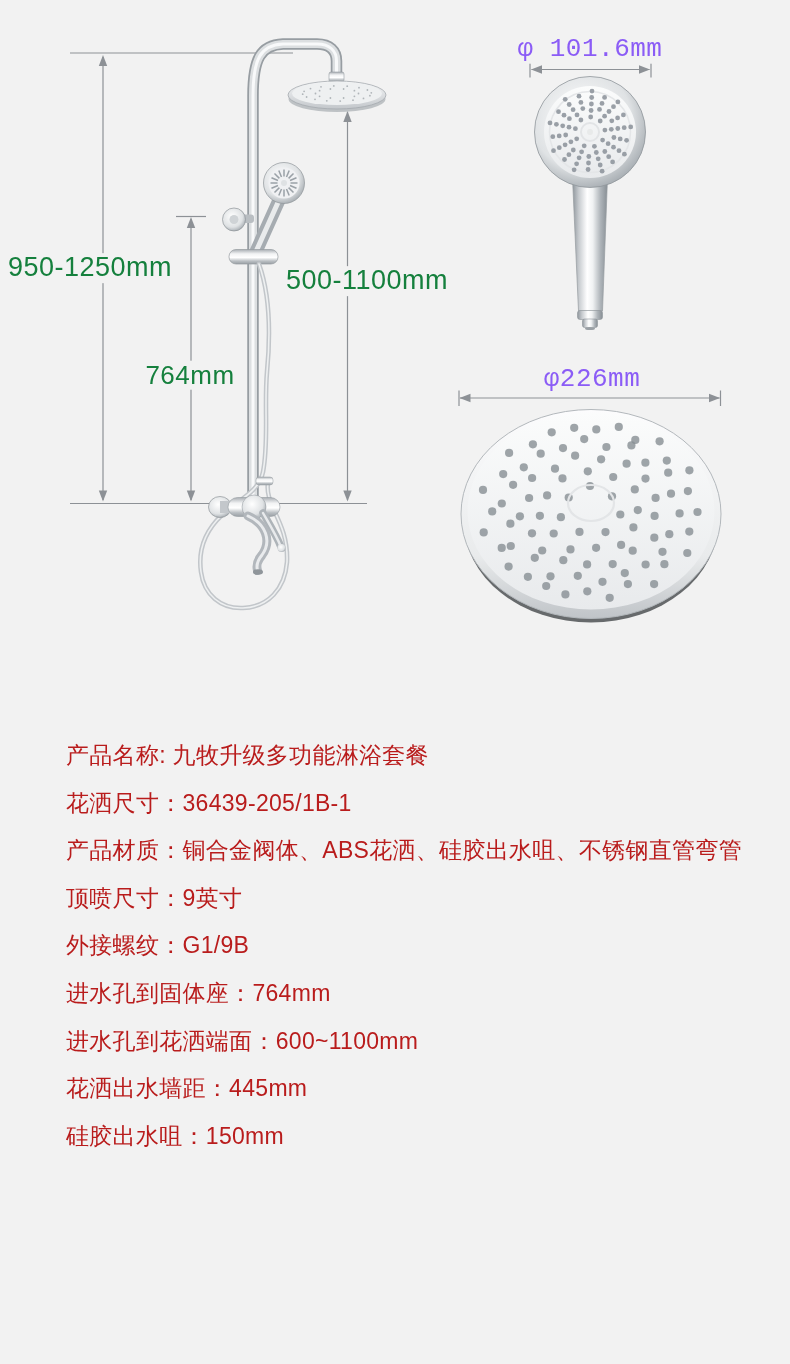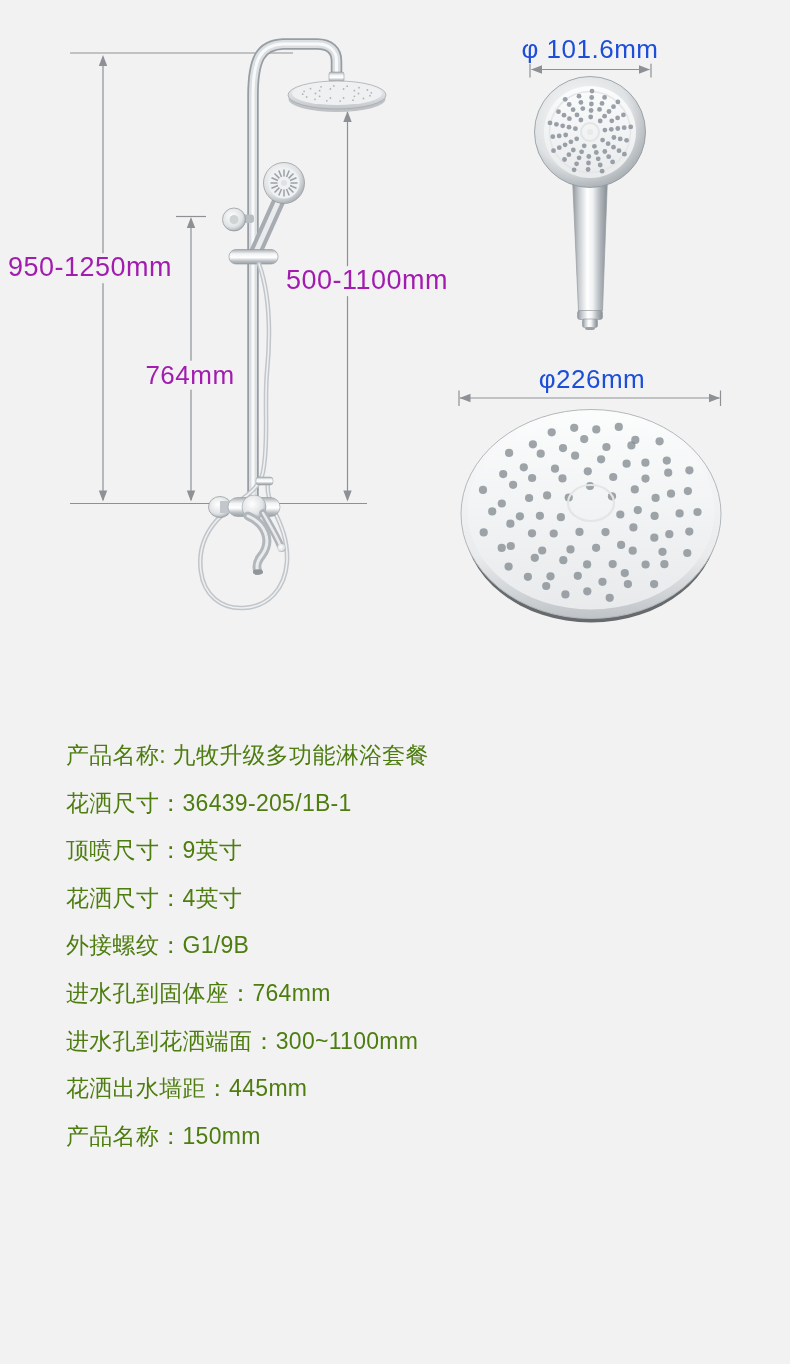--- a/index.html
+++ b/index.html
@@ -5,30 +5,30 @@
   html,body{margin:0;padding:0;background:#e8e8e8;}
   .page{
     position:relative;width:790px;height:1364px;margin:0 auto;
     background:#f2f2f2;overflow:hidden;
     font-family:"Liberation Sans","DejaVu Sans",sans-serif;
   }
   .page svg{position:absolute;left:0;top:0;}
   .dim-label{
     position:absolute;transform:translate(-50%,-50%);
     background:#f2f2f2;padding:0 4px;white-space:nowrap;
-    font-size:27px;color:#a21caf;letter-spacing:.5px;line-height:1.1;
+    font-size:27px;color:#15803d;letter-spacing:.5px;line-height:1.1;
   }
   .dim-label.small{font-size:26px;}
-  .phi-label{color:#1d4ed8;letter-spacing:.5px;}
+  .phi-label{color:#8b5cf6;letter-spacing:.5px;font-family:Liberation Mono, monospace;}
   .spec-list{position:absolute;left:66px;top:741px;right:10px;}
   .spec-row{
     height:47.6px;line-height:28px;white-space:nowrap;
     font-size:23px;color:#8a8a8a;letter-spacing:.3px;
   }
-  .spec-row .lbl,.spec-row .val{color:#4d7c0f;}
+  .spec-row .lbl,.spec-row .val{color:#b91c1c;}
 </style>
 </head>
 <body>
 
 <div class="page">
 
   <svg width="790" height="700" viewBox="0 0 790 700">
     <defs>
       <linearGradient id="gChromeV" x1="0" y1="0" x2="0" y2="1">
         <stop offset="0" stop-color="#a9aeb3"></stop>
@@ -387,21 +387,21 @@
 
   <div class="dim-label" style="left:90px;top:268px">950-1250mm</div>
   <div class="dim-label small" style="left:190px;top:375px">764mm</div>
   <div class="dim-label" style="left:367px;top:281px">500-1100mm</div>
   <div class="dim-label small phi-label" style="left:590px;top:49px">φ 101.6mm</div>
   <div class="dim-label small phi-label" style="left:592px;top:379px">φ226mm</div>
 
   <div class="spec-list" id="spec-list">
       <div class="spec-row"><span class="lbl">产品名称: </span><span class="val">九牧升级多功能淋浴套餐</span></div>
       <div class="spec-row"><span class="lbl">花洒尺寸：</span><span class="val">36439-205/1B-1</span></div>
+      <div class="spec-row"><span class="lbl">产品材质：</span><span class="val">铜合金阀体、ABS花洒、硅胶出水咀、不锈钢直管弯管</span></div>
       <div class="spec-row"><span class="lbl">顶喷尺寸：</span><span class="val">9英寸</span></div>
-      <div class="spec-row"><span class="lbl">花洒尺寸：</span><span class="val">4英寸</span></div>
       <div class="spec-row"><span class="lbl">外接螺纹：</span><span class="val">G1/9B</span></div>
       <div class="spec-row"><span class="lbl">进水孔到固体座：</span><span class="val">764mm</span></div>
-      <div class="spec-row"><span class="lbl">进水孔到花洒端面：</span><span class="val">300~1100mm</span></div>
+      <div class="spec-row"><span class="lbl">进水孔到花洒端面：</span><span class="val">600~1100mm</span></div>
       <div class="spec-row"><span class="lbl">花洒出水墙距：</span><span class="val">445mm</span></div>
-      <div class="spec-row"><span class="lbl">产品名称：</span><span class="val">150mm</span></div>
+      <div class="spec-row"><span class="lbl">硅胶出水咀：</span><span class="val">150mm</span></div>
     </div>
 </div>
 
 </body></html>

